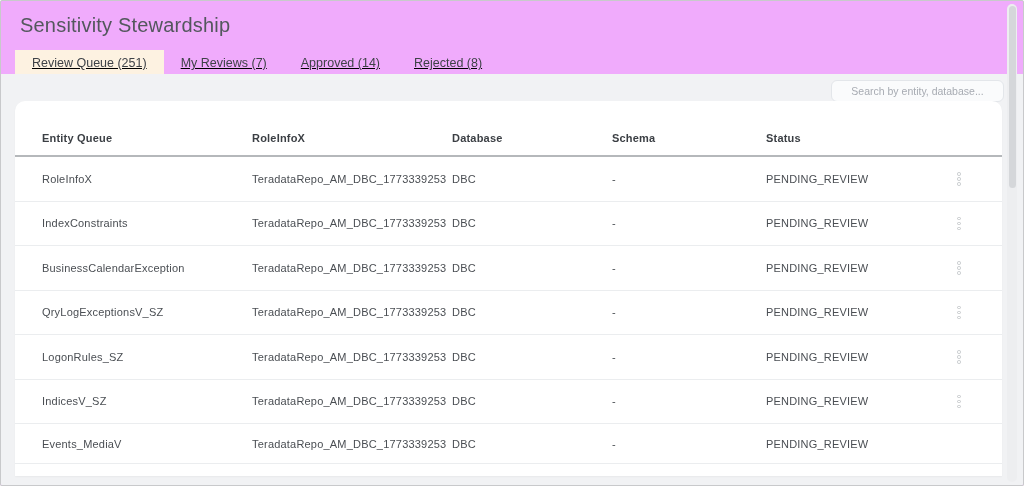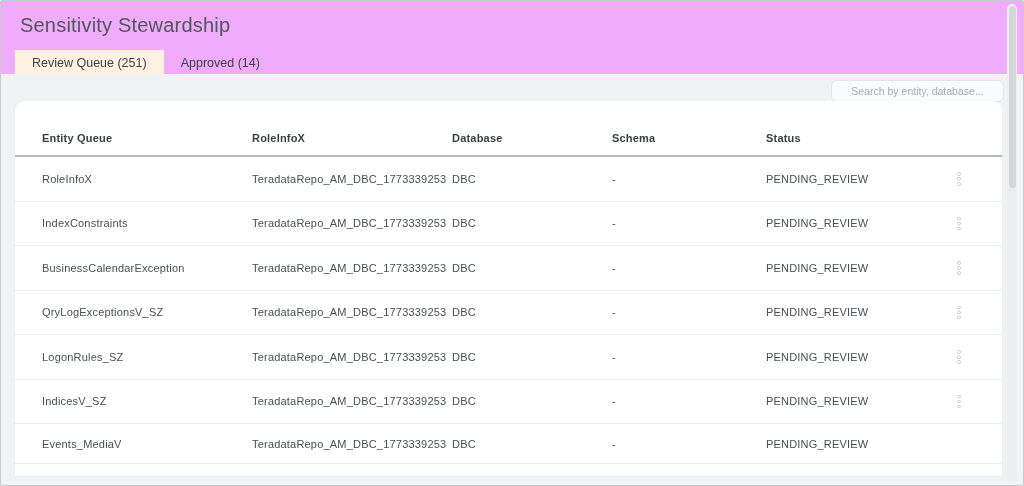--- a/index.html
+++ b/index.html
@@ -27,20 +27,21 @@
   .app-header{padding:13px 18px 0 19px;}
   .page-title{
     font-size:20px;font-weight:400;color:#53575D;letter-spacing:.2px;
   }
   
   .tabs{
     display:flex;
     margin-top:13px;
     padding-left:14px;
     border-bottom:1px solid #EFEFF0;
+    text-decoration:underline;
   }
   .tab{
     position:relative;
     padding:6px 17px 8px;
     font-size:12.5px;color:#3E4247;
     cursor:pointer;white-space:nowrap;
   }
   .tab.active{background:var(--active-tab-bg);}
   .tab.active::after{
     content:"";position:absolute;left:0;right:0;bottom:-1px;height:3px;
@@ -112,21 +113,23 @@
 <body>
 
 <div class="frame">
 
   <div class="app-header">
     <div class="page-title">Sensitivity Stewardship</div>
   </div>
 
   <div class="tabs">
     <div class="tab active">Review Queue (251)</div>
+    <div class="tab">My Reviews (7)</div>
     <div class="tab">Approved (14)</div>
+    <div class="tab">Rejected (8)</div>
   </div>
 
   <div class="content">
     <input class="search-input" type="text" placeholder="Search by entity, database..." style="">
 
     <div class="card">
       <table>
         <colgroup>
           <col style="width:237px">
             <col style="width:200px">

